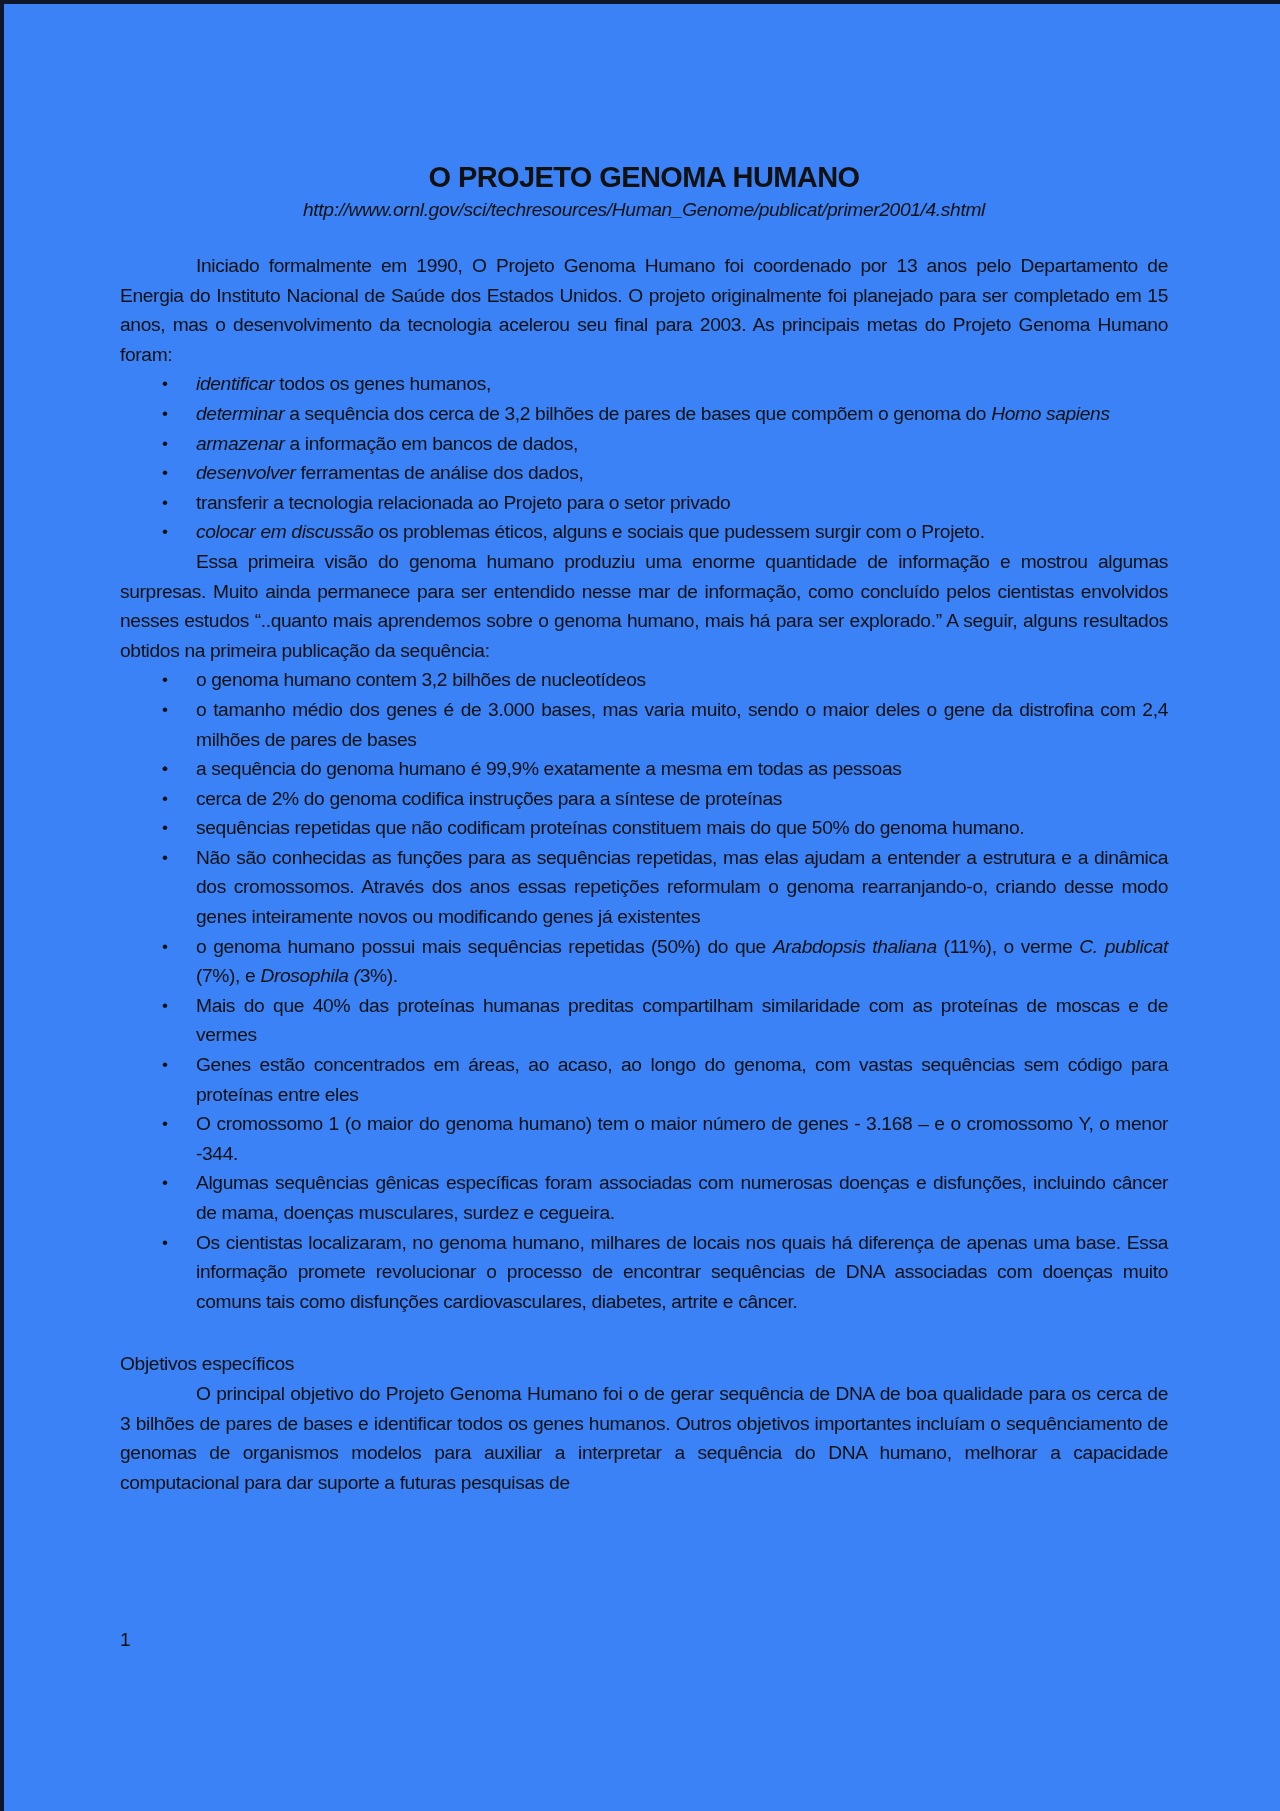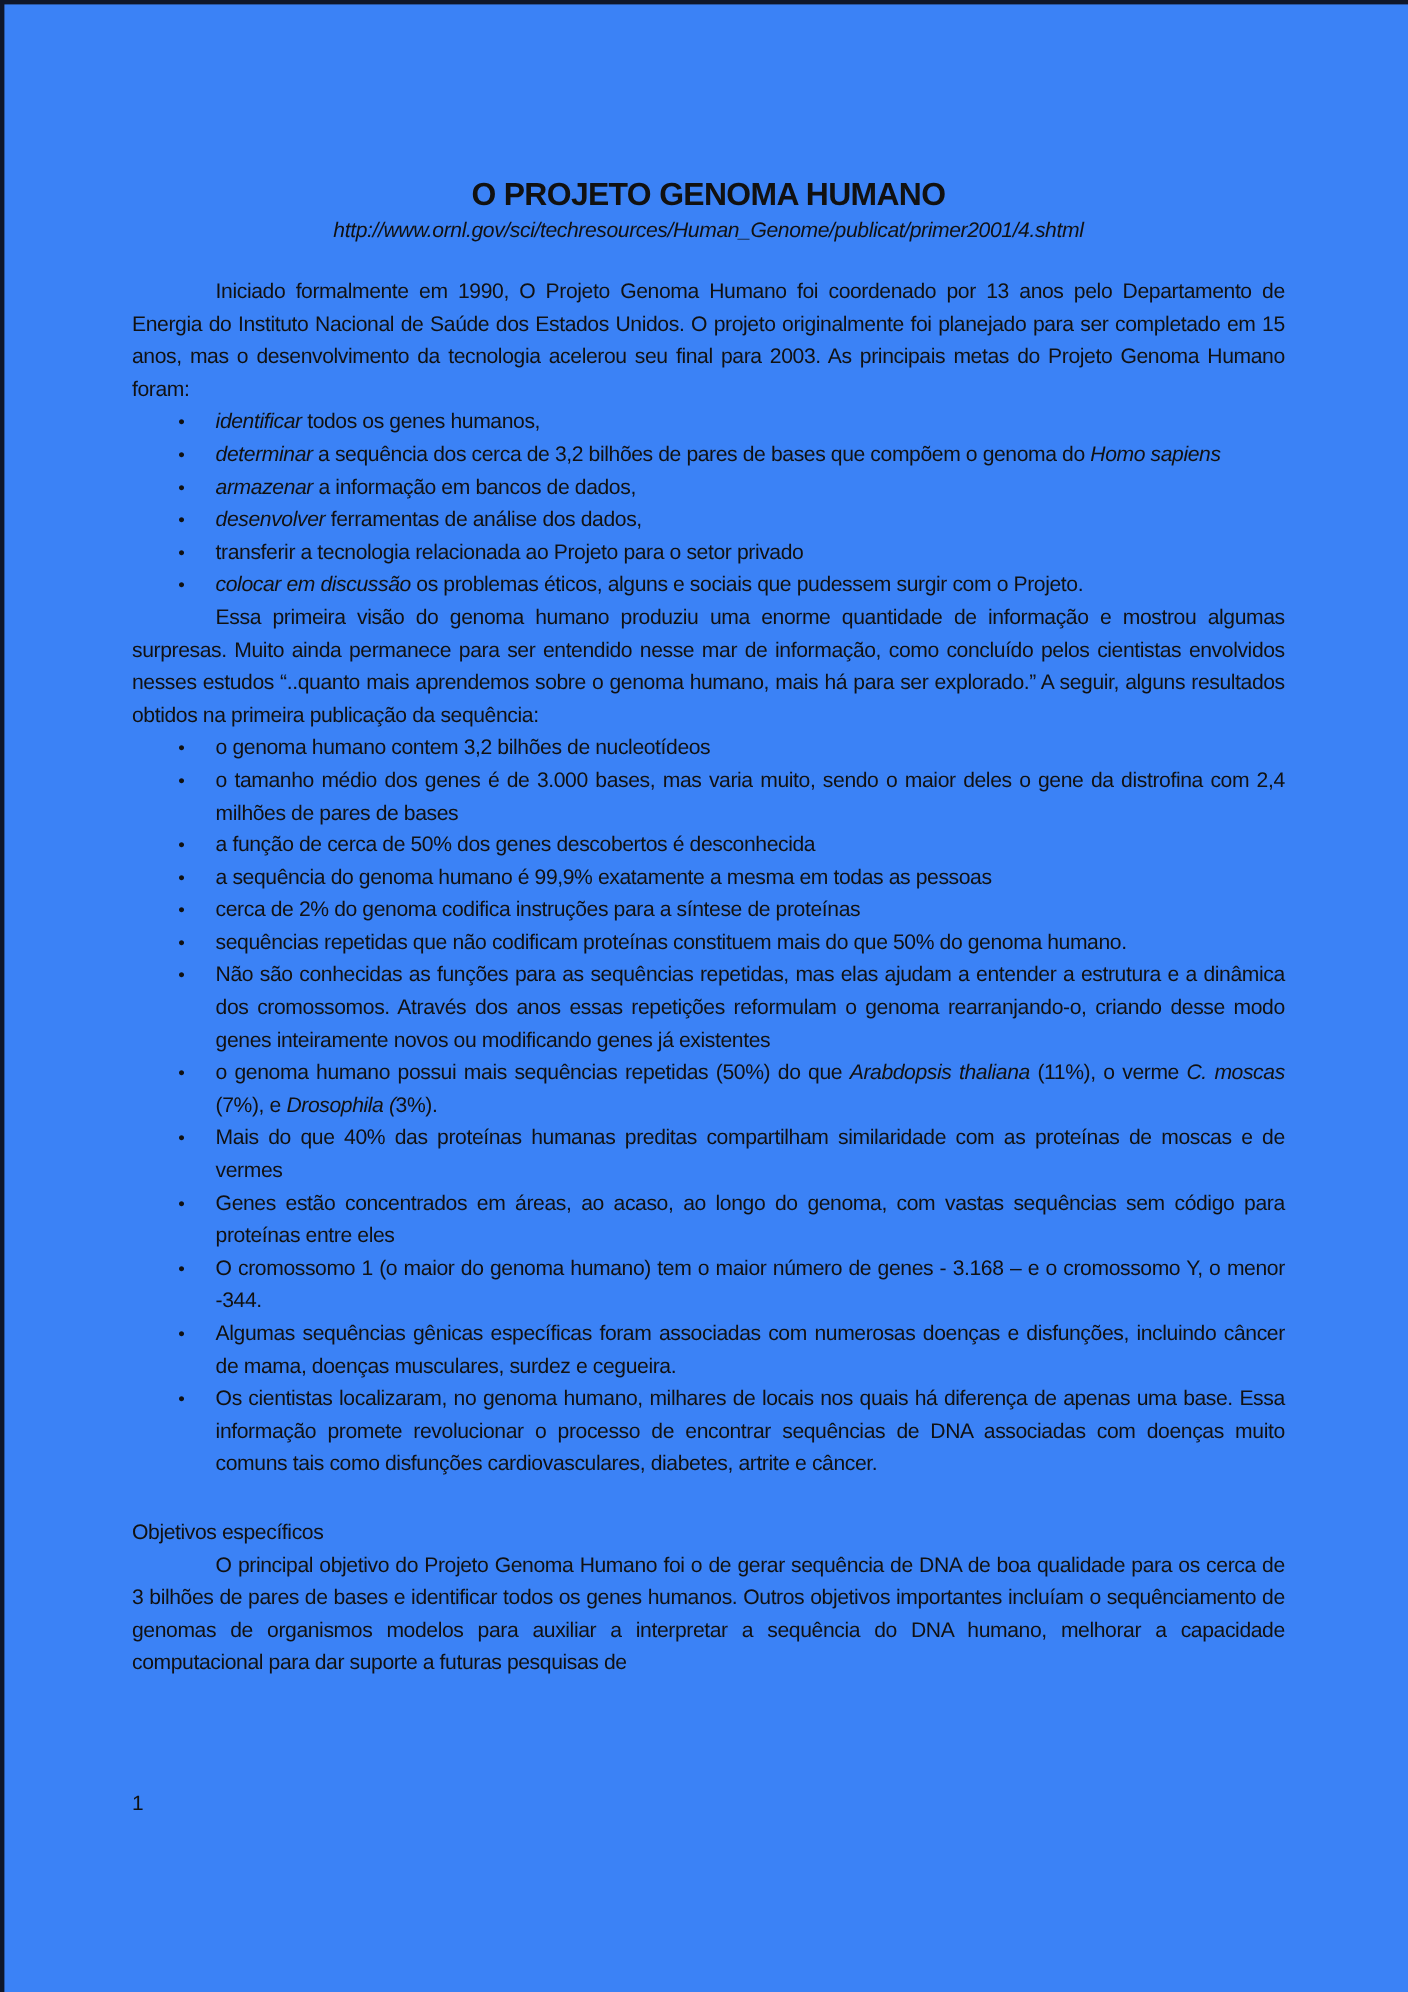--- a/index.html
+++ b/index.html
@@ -78,26 +78,26 @@
         <li><span class="bullet">•</span><em>desenvolver</em><span> ferramentas de análise dos dados,</span></li>
         <li><span class="bullet">•</span><span>transferir a tecnologia relacionada ao Projeto para o setor privado</span></li>
         <li><span class="bullet">•</span><em>colocar em discussão</em><span> os problemas éticos, alguns e sociais que pudessem surgir com o Projeto.</span></li>
       </ul>
 
     <p class="indent">Essa primeira visão do genoma humano produziu uma enorme quantidade de informação e mostrou algumas surpresas. Muito ainda permanece para ser entendido nesse mar de informação, como concluído pelos cientistas envolvidos nesses estudos “..quanto mais aprendemos sobre o genoma humano, mais há para ser explorado.” A seguir, alguns resultados obtidos na primeira publicação da sequência:</p>
 
     <ul id="results-list">
         <li><span class="bullet">•</span><span>o genoma humano contem 3,2 bilhões de nucleotídeos</span></li>
         <li><span class="bullet">•</span><span>o tamanho médio dos genes é de 3.000 bases, mas varia muito, sendo o maior deles o gene da distrofina com 2,4 milhões de pares de bases</span></li>
-        <li><span class="bullet">•</span><span>a função de cerca de 50% dos genes descobertos é desconhecida</span></li>
+        <li><span class="bullet">•</span></li>
         <li><span class="bullet">•</span><span>a sequência do genoma humano é 99,9% exatamente a mesma em todas as pessoas</span></li>
         <li><span class="bullet">•</span><span>cerca de 2% do genoma codifica instruções para a síntese de proteínas</span></li>
         <li><span class="bullet">•</span><span>sequências repetidas que não codificam proteínas constituem mais do que 50% do genoma humano.</span></li>
         <li><span class="bullet">•</span><span>Não são conhecidas as funções para as sequências repetidas, mas elas ajudam a entender a estrutura e a dinâmica dos cromossomos. Através dos anos essas repetições reformulam o genoma rearranjando-o, criando desse modo genes inteiramente novos ou modificando genes já existentes</span></li>
-        <li><span class="bullet">•</span><span>o genoma humano possui mais sequências repetidas (50%) do que </span><em>Arabdopsis thaliana</em><span> (11%), o verme </span><em>C. moscas</em><span> (7%), e </span><em>Drosophila (</em><span>3%).</span></li>
+        <li><span class="bullet">•</span><span>o genoma humano possui mais sequências repetidas (50%) do que </span><em>Arabdopsis thaliana</em><span> (11%), o verme </span><em>C. publicat</em><span> (7%), e </span><em>Drosophila (</em><span>3%).</span></li>
         <li><span class="bullet">•</span><span>Mais do que 40% das proteínas humanas preditas compartilham similaridade com as proteínas de moscas e de vermes</span></li>
         <li><span class="bullet">•</span><span>Genes estão concentrados em áreas, ao acaso, ao longo do genoma, com vastas sequências sem código para proteínas entre eles</span></li>
         <li><span class="bullet">•</span><span>O cromossomo 1 (o maior do genoma humano) tem o maior número de genes - 3.168 – e o cromossomo Y, o menor -344.</span></li>
         <li><span class="bullet">•</span><span>Algumas sequências gênicas específicas foram associadas com numerosas doenças e disfunções, incluindo câncer de mama, doenças musculares, surdez e cegueira.</span></li>
         <li><span class="bullet">•</span><span>Os cientistas localizaram, no genoma humano, milhares de locais nos quais há diferença de apenas uma base. Essa informação promete revolucionar o processo de encontrar sequências de DNA associadas com doenças muito comuns tais como disfunções cardiovasculares, diabetes, artrite e câncer.</span></li>
       </ul>
 
     <p class="heading">Objetivos específicos</p>
     <p class="indent">O principal objetivo do Projeto Genoma Humano foi o de gerar sequência de DNA de boa qualidade para os cerca de 3 bilhões de pares de bases e identificar todos os genes humanos. Outros objetivos importantes incluíam o sequênciamento de genomas de organismos modelos para auxiliar a interpretar a sequência do DNA humano, melhorar a capacidade computacional para dar suporte a futuras pesquisas de</p>
   </div>

